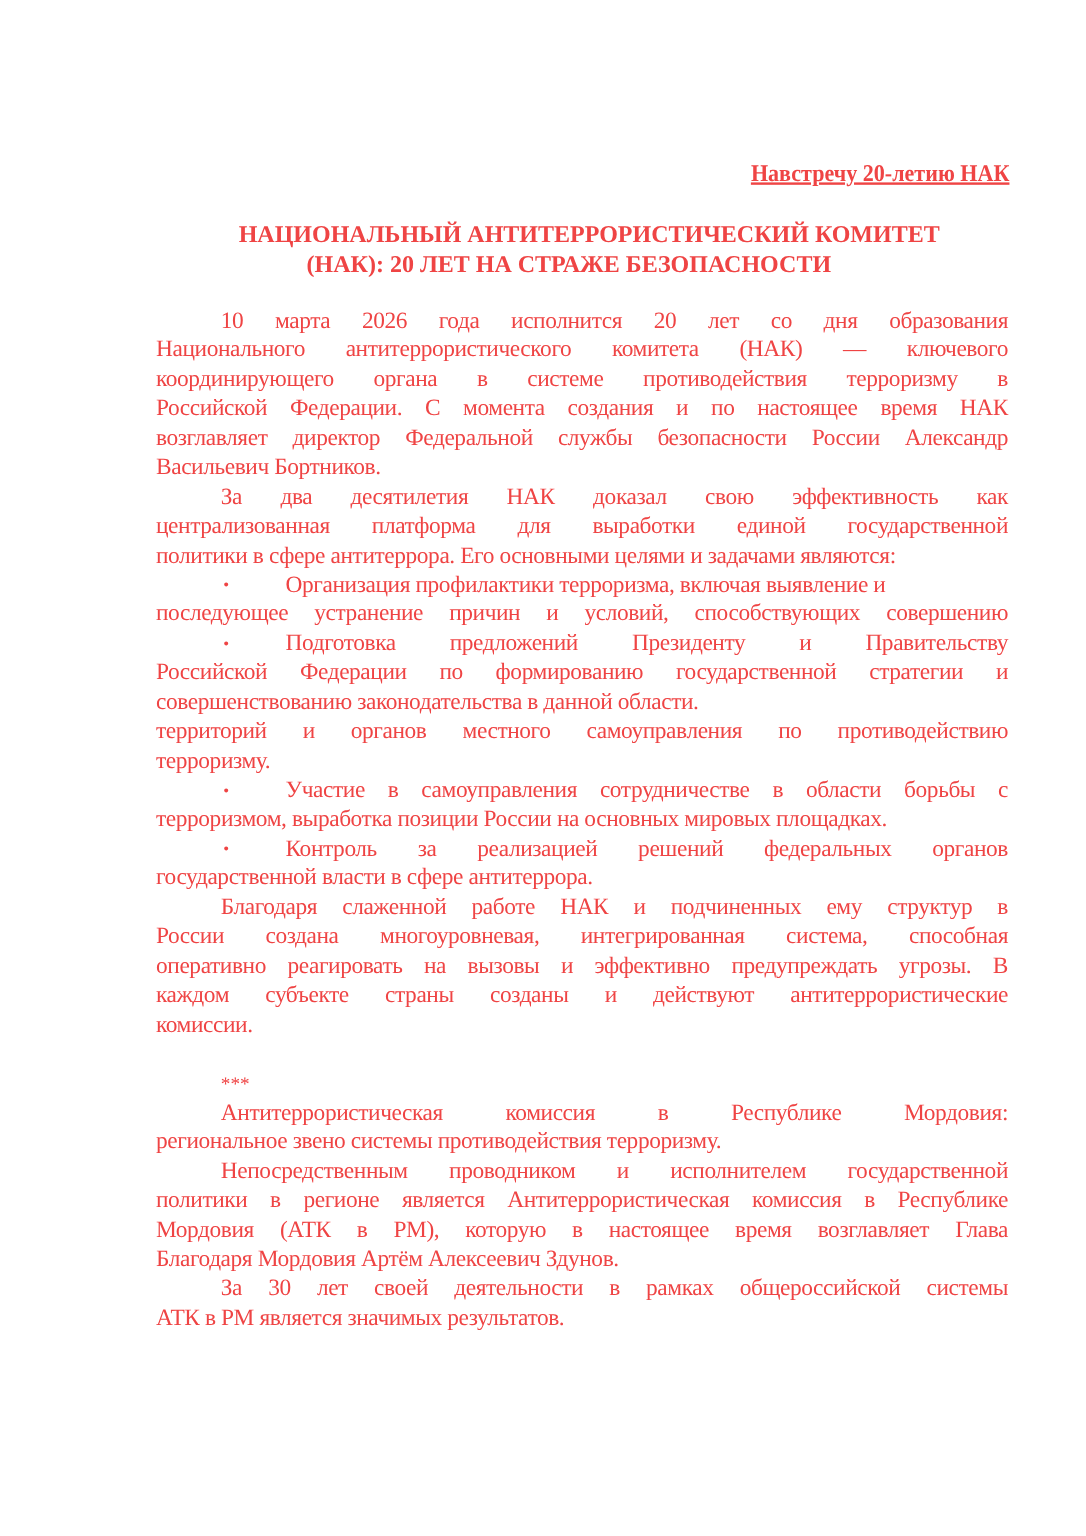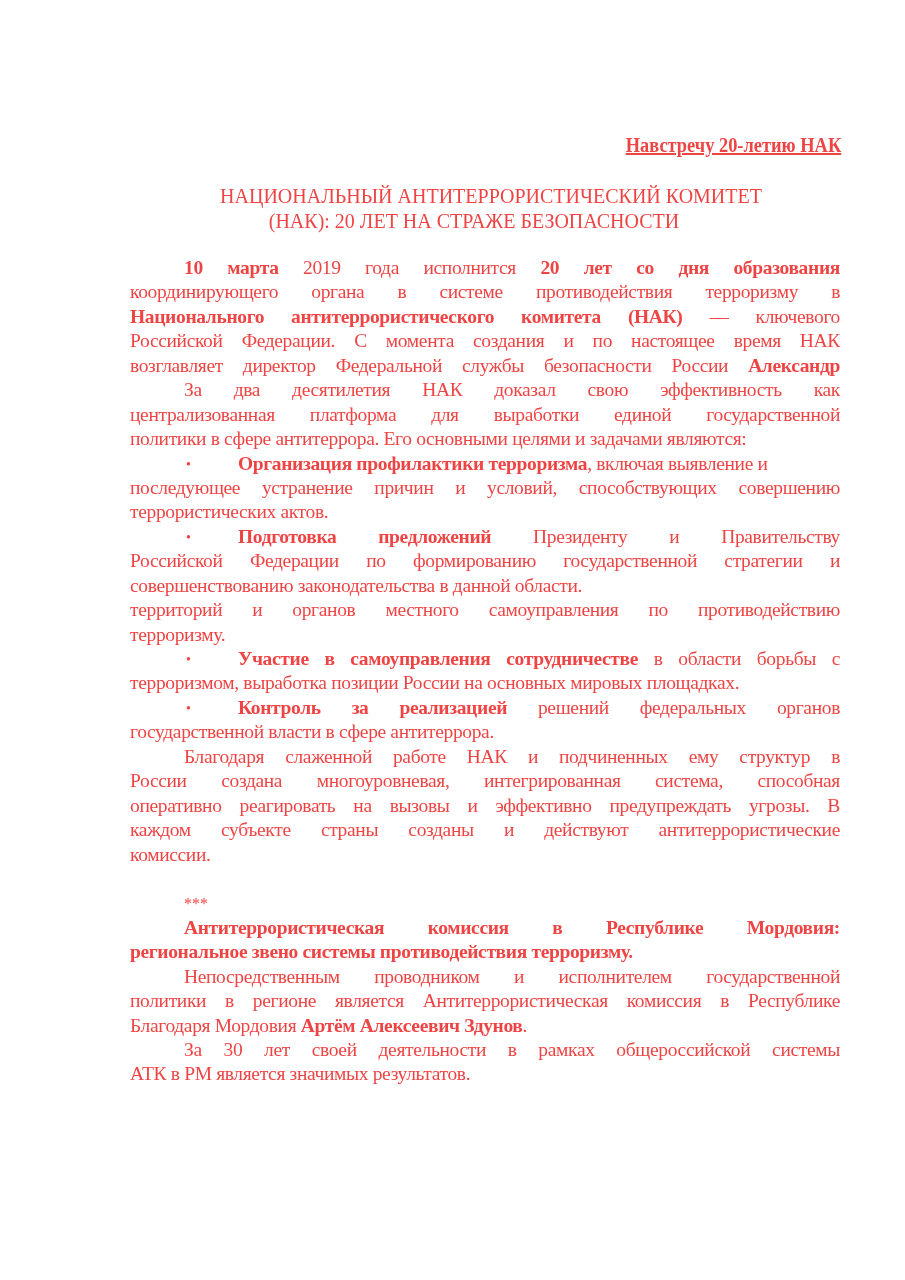--- a/index.html
+++ b/index.html
@@ -6,76 +6,76 @@
   body { width: 905px; height: 1280px; position: relative; overflow: hidden; }
   .page { position: absolute; left: 0; top: 0; width: 905px; height: 1280px; background: #fff; }
   .serif { font-family: "Liberation Serif", "DejaVu Serif", serif; color: #ef4444; margin-top: 48px; }
   .rubric {
     position: absolute; top: 86px; right: 64px;
     font-size: 20px; font-weight: bold; text-decoration: underline;
     transform-origin: right top; transform: scaleX(0.92);
   }
   .title {
     position: absolute; left: 130px; width: 710px; top: 136px;
-    font-size: 20px; font-weight: normal; text-align: center; line-height: 25px;
+    font-size: 20px; font-weight: bold; text-align: center; line-height: 25px;
   }
   .title .tl { white-space: nowrap; }
   .title .tl1 { display:block; padding-left: 12px; }
   .title .tl2 { display:block; padding-right: 22px; }
   .body {
     position: absolute; left: 130px; top: 208px; width: 710px;
   }
   .ln {
     display: block; width: 710px; height: 24.45px; line-height: 24.45px;
     font-size: 19.5px; white-space: nowrap; overflow: visible;
     letter-spacing: -0.35px;
   }
   .j { text-align: justify; text-align-last: justify; white-space: normal; }
   .ind { padding-left: 54px; width: 656px; }
   .bul { padding-left: 56px; width: 654px; position: relative; }
   .bul .dot { display: inline-block; width: 52px; text-align: left; font-size: 14px; vertical-align: 1px; letter-spacing: 0; }
   .bul.j { text-align: justify; text-align-last: justify; }
   .gap { display: block; height: 24.45px; }
-  b { font-weight: bold; }
+  b { font-weight: normal; }
   .stars { letter-spacing: 0; font-size: 16px; }
 </style>
 </head>
 <body>
 
 <div class="page serif">
 
   <div class="rubric">Навстречу 20-летию НАК</div>
 
   <div class="title">
     <span class="tl tl1">НАЦИОНАЛЬНЫЙ АНТИТЕРРОРИСТИЧЕСКИЙ КОМИТЕТ</span>
     <span class="tl tl2">(НАК): 20 ЛЕТ НА СТРАЖЕ БЕЗОПАСНОСТИ</span>
   </div>
 
   <div class="body">
 
     <div>
-      <span class="ln j ind" style=""><b>10 марта</b><span> 2019 года исполнится </span><b>20 лет со дня образования</b></span>
+      <span class="ln j ind" style=""><b>10 марта</b><span> 2026 года исполнится </span><b>20 лет со дня образования</b></span>
+      <span class="ln j" style=""><b>Национального антитеррористического комитета (НАК)</b><span> — ключевого</span></span>
       <span class="ln j" style="">координирующего органа в системе противодействия терроризму в</span>
-      <span class="ln j" style=""><b>Национального антитеррористического комитета (НАК)</b><span> — ключевого</span></span>
       <span class="ln j" style="">Российской Федерации. С момента создания и по настоящее время НАК</span>
       <span class="ln j" style=""><span>возглавляет директор Федеральной службы безопасности России </span><b>Александр</b></span>
+      <span class="ln" style=""><b>Васильевич Бортников</b><span>.</span></span>
     </div>
 
     <div>
       <span class="ln j ind" style="">За два десятилетия НАК доказал свою эффективность как</span>
       <span class="ln j" style="">централизованная платформа для выработки единой государственной</span>
       <span class="ln" style="">политики в сфере антитеррора. Его основными целями и задачами являются:</span>
     </div>
 
     <div>
 
       <div>
         <span class="ln bul" style=""><span class="dot">•</span><b>Организация профилактики терроризма</b><span>, включая выявление и</span></span>
         <span class="ln j" style="">последующее устранение причин и условий, способствующих совершению</span>
-        <span class="ln" style="">террористических актов.</span>
       </div>
 
       <div>
         <span class="ln bul j" style=""><span class="dot">•</span><b>Подготовка предложений</b><span> Президенту и Правительству</span></span>
         <span class="ln j" style="">Российской Федерации по формированию государственной стратегии и</span>
         <span class="ln" style="">совершенствованию законодательства в данной области.</span>
       </div>
 
       <div>
         <span class="ln j" style="">территорий и органов местного самоуправления по противодействию</span>
@@ -106,20 +106,21 @@
     <span class="ln ind" style=""><span class="stars">***</span></span>
 
     <div>
       <span class="ln j ind" style=""><b>Антитеррористическая комиссия в Республике Мордовия:</b></span>
       <span class="ln" style=""><b>региональное звено системы противодействия терроризму.</b></span>
     </div>
 
     <div>
       <span class="ln j ind" style="">Непосредственным проводником и исполнителем государственной</span>
       <span class="ln j" style="">политики в регионе является Антитеррористическая комиссия в Республике</span>
+      <span class="ln j" style="">Мордовия (АТК в РМ), которую в настоящее время возглавляет Глава</span>
       <span class="ln" style=""><span>Благодаря Мордовия </span><b>Артём Алексеевич Здунов</b><span>.</span></span>
     </div>
 
     <div>
       <span class="ln j ind" style="">За 30 лет своей деятельности в рамках общероссийской системы</span>
       <span class="ln" style="">АТК в РМ является значимых результатов.</span>
     </div>
 
   </div>
 </div>

